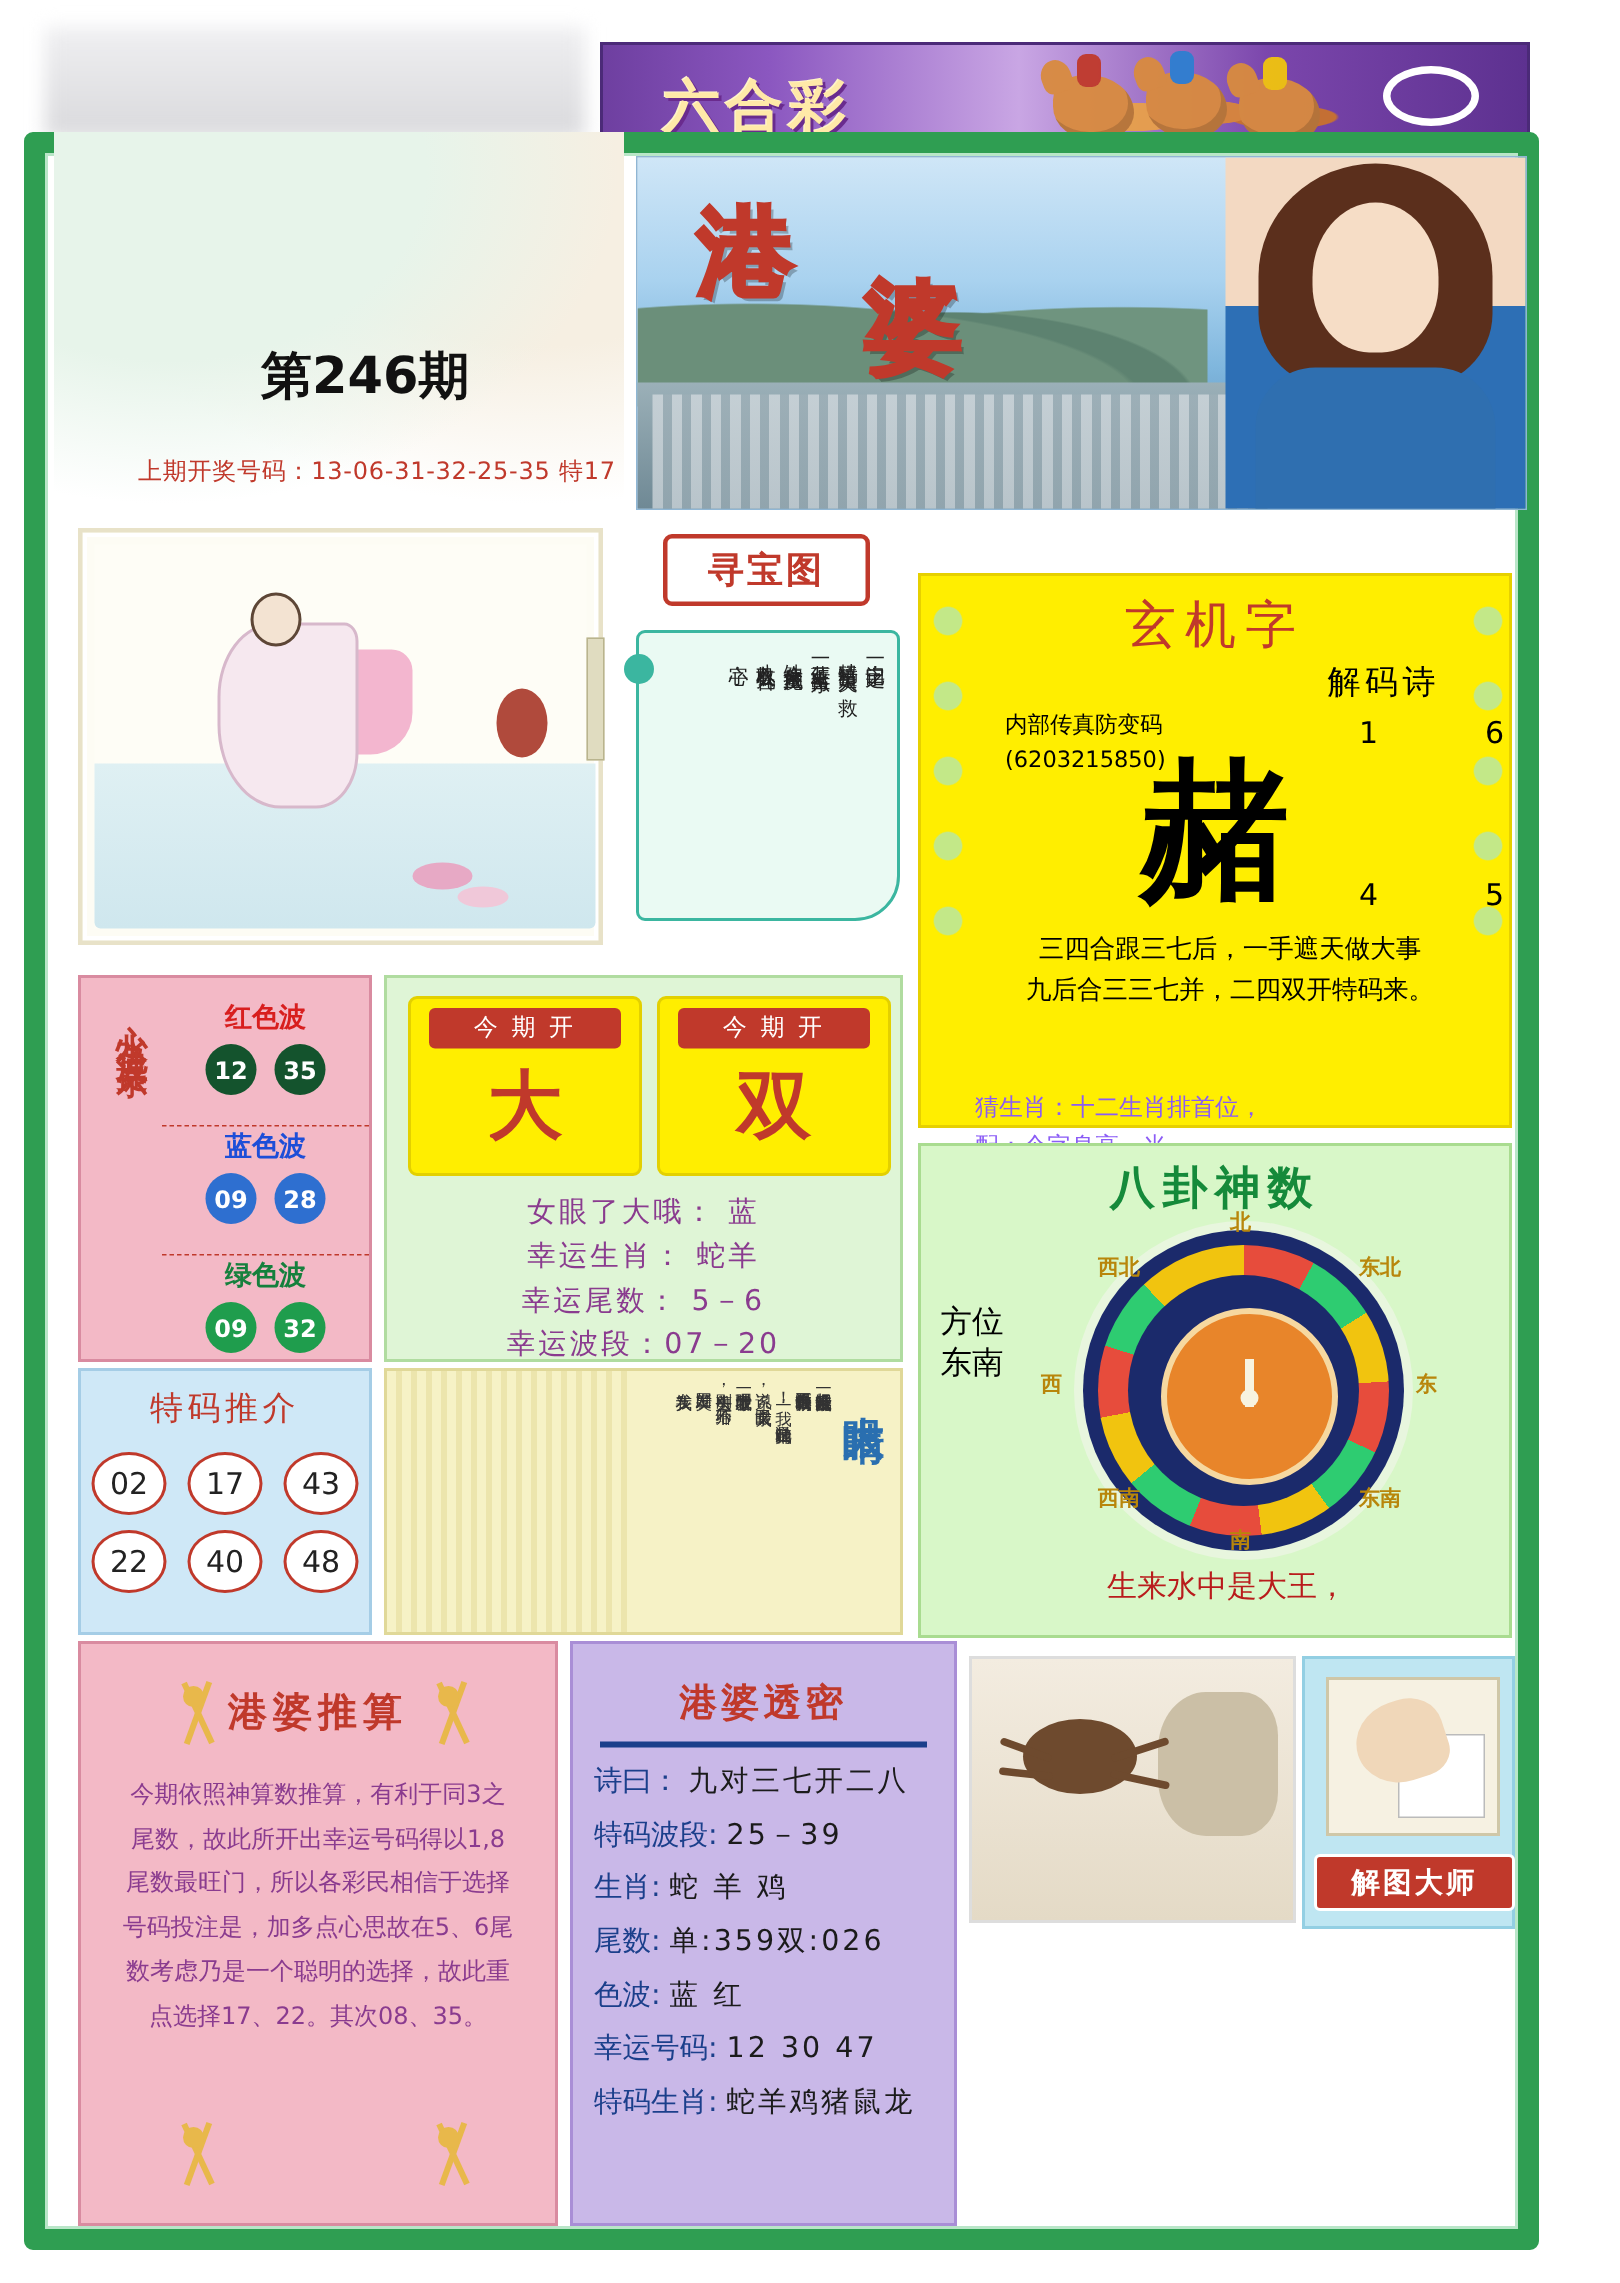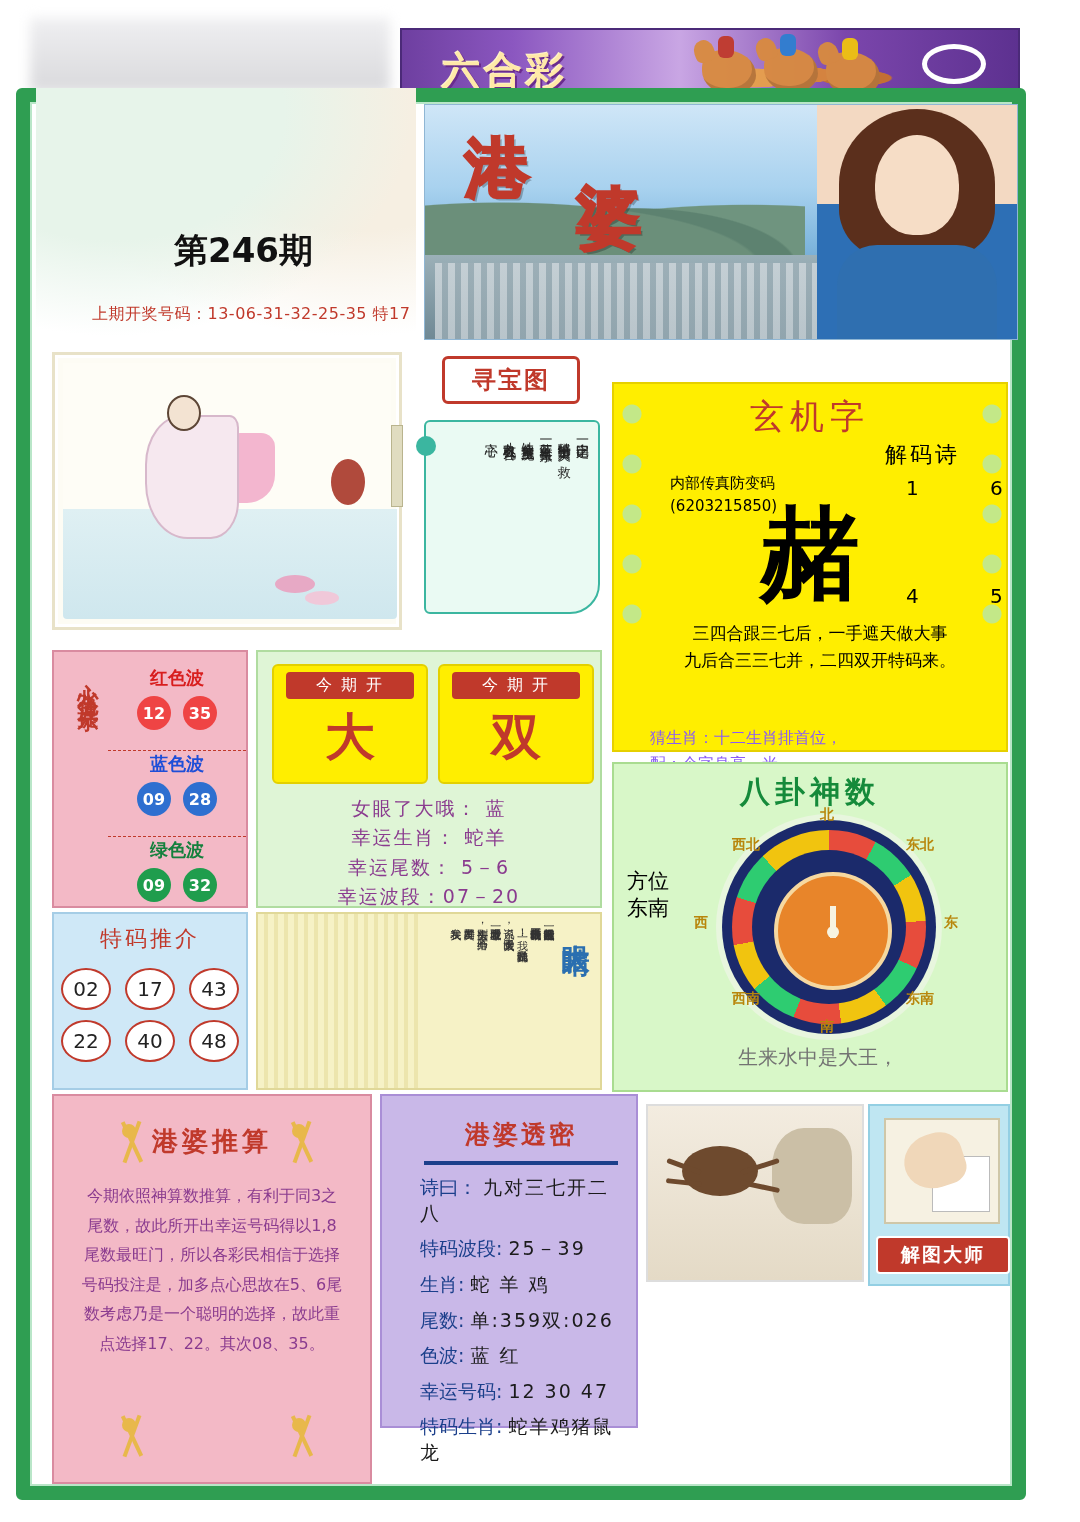--- a/index.html
+++ b/index.html
@@ -117,30 +117,30 @@
   .bagua-dir{position:absolute;left:12px;top:104px;width:44px;font-size:21px;color:#000;line-height:1.3;text-align:center;}
   .wheel{position:absolute;left:108px;top:56px;width:214px;height:214px;border-radius:50%;background:#1b2a6b;
      box-shadow:0 0 0 6px #e8f6de;}
   .wheel-ring{position:absolute;left:10px;top:10px;width:194px;height:194px;border-radius:50%;
      background:conic-gradient(#e74c3c 0 8%,#2ecc71 8% 16%,#f1c40f 16% 24%,#e74c3c 24% 32%,#2ecc71 32% 40%,#f1c40f 40% 48%,#e74c3c 48% 56%,#2ecc71 56% 64%,#f1c40f 64% 72%,#e74c3c 72% 80%,#2ecc71 80% 88%,#f1c40f 88% 100%);}
   .wheel-ring2{position:absolute;left:30px;top:30px;width:154px;height:154px;border-radius:50%;background:#1b2a6b;}
   .wheel-core{position:absolute;left:52px;top:52px;width:110px;height:110px;border-radius:50%;background:#e8852a;border:4px solid #f6d8a0;}
   .wheel-hand{position:absolute;left:52px;top:30px;width:6px;height:32px;background:#f7f3e0;transform-origin:bottom center;}
   .wheel-dot{position:absolute;left:49px;top:50px;width:12px;height:12px;border-radius:50%;background:#f7f3e0;}
   .dirlbl{position:absolute;font-size:14px;color:#b8860b;font-weight:bold;}
-  .bagua-poem{position:absolute;left:16px;right:0;bottom:18px;text-align:center;font-size:20px;color:#737373;line-height:1.5;}
+  .bagua-poem{position:absolute;left:16px;right:0;bottom:18px;text-align:center;font-size:20px;color:#b91c1c;line-height:1.5;}
 
   
   .xinshui{position:absolute;left:52px;top:650px;width:196px;height:258px;background:#f3b9c6;border:2px solid #d98ba0;box-sizing:border-box;}
   .xs-vert{position:absolute;left:8px;top:14px;width:40px;writing-mode:vertical-rl;text-orientation:upright;font-size:21px;color:#c0392b;letter-spacing:6px;font-weight:bold;}
   .wave-group{position:absolute;left:54px;width:138px;text-align:center;}
   .wave-label{font-size:18px;font-weight:bold;}
   .balls{display:flex;justify-content:center;gap:12px;margin-top:6px;}
   .ball{width:34px;height:34px;border-radius:50%;color:#fff;font-size:16px;display:flex;align-items:center;justify-content:center;font-weight:bold;}
-  .ball.red{background:#ef4444;} .ball.blue{background:#2e6fd0;} .ball.green{background:#1f9d4d;}
+  .ball.red{background:#14532d;} .ball.blue{background:#2e6fd0;} .ball.green{background:#1f9d4d;}
   .wdivider{position:absolute;left:54px;width:138px;border-top:1px dashed #c0392b;}
 
   
   .jinqi{position:absolute;left:256px;top:650px;width:346px;height:258px;background:#dff5d6;border:2px solid #b0dca0;box-sizing:border-box;}
   .jq-card{position:absolute;top:12px;width:152px;height:116px;background:#ffee00;border:2px solid #e3d000;border-radius:6px;}
   .jq-card .lbl{position:absolute;left:0;right:0;top:6px;text-align:center;background:#c0392b;color:#fff;font-size:16px;padding:3px 0;margin:0 12px;border-radius:4px;letter-spacing:2px;}
   .jq-card .big{position:absolute;left:0;right:0;top:38px;text-align:center;font-size:50px;font-weight:bold;color:#c0392b;}
   .jq-left{left:14px;} .jq-right{left:180px;}
   .jq-lines{position:absolute;left:0;right:0;top:142px;}
   .jq-line{text-align:center;font-size:19px;color:#8a3b8f;line-height:1.55;letter-spacing:2px;}
@@ -161,21 +161,21 @@
   
   .tuisuan{position:absolute;left:52px;top:1094px;width:320px;height:390px;background:#f3b9c6;border:2px solid #d98ba0;box-sizing:border-box;}
   .tuisuan-title{text-align:center;font-size:26px;font-weight:bold;color:#c0392b;margin-top:28px;letter-spacing:4px;}
   .tuisuan-body{margin:22px 26px 0 26px;font-size:16px;color:#8a3b8f;line-height:1.85;text-align:center;}
   .firework{position:absolute;width:46px;height:46px;}
   .fw1{left:58px;top:24px;} .fw2{right:42px;top:24px;} .fw3{left:58px;bottom:22px;} .fw4{right:42px;bottom:22px;}
   .fw-s{position:absolute;left:18px;top:0;width:4px;height:44px;background:#e8b84b;transform-origin:center;}
   .fw-dot{position:absolute;left:10px;top:4px;width:14px;height:14px;border-radius:50%;background:#e8b84b;}
 
   
-  .toumi{position:absolute;left:380px;top:1094px;width:258px;height:334px;background:#c9b8e8;border:2px solid #a98ed6;box-sizing:border-box;padding-left:24px;}
+  .toumi{position:absolute;left:380px;top:1094px;width:258px;height:390px;background:#c9b8e8;border:2px solid #a98ed6;box-sizing:border-box;}
   .toumi-title{text-align:center;font-size:25px;font-weight:bold;color:#c0392b;margin-top:22px;letter-spacing:3px;}
   .toumi-rule{height:4px;background:#1b3f8b;margin:10px 18px 0 18px;}
   .toumi-row{margin:10px 14px 0 14px;font-size:19px;color:#1b3f8b;line-height:1.35;}
   .toumi-row .k{color:#1b3f8b;}
   .toumi-row .v{color:#1b1b1b;margin-left:6px;letter-spacing:2px;}
 
   
   .crab{position:absolute;left:646px;top:1104px;width:218px;height:178px;background:#ffffff;border:2px solid #ddd;box-sizing:border-box;overflow:hidden;}
   .crab-bg{position:absolute;inset:0;background:linear-gradient(180deg,#f3ece0,#e4dac6);}
   .crab-body{position:absolute;left:34px;top:40px;width:76px;height:50px;background:#6e4a2e;border-radius:50%;}

